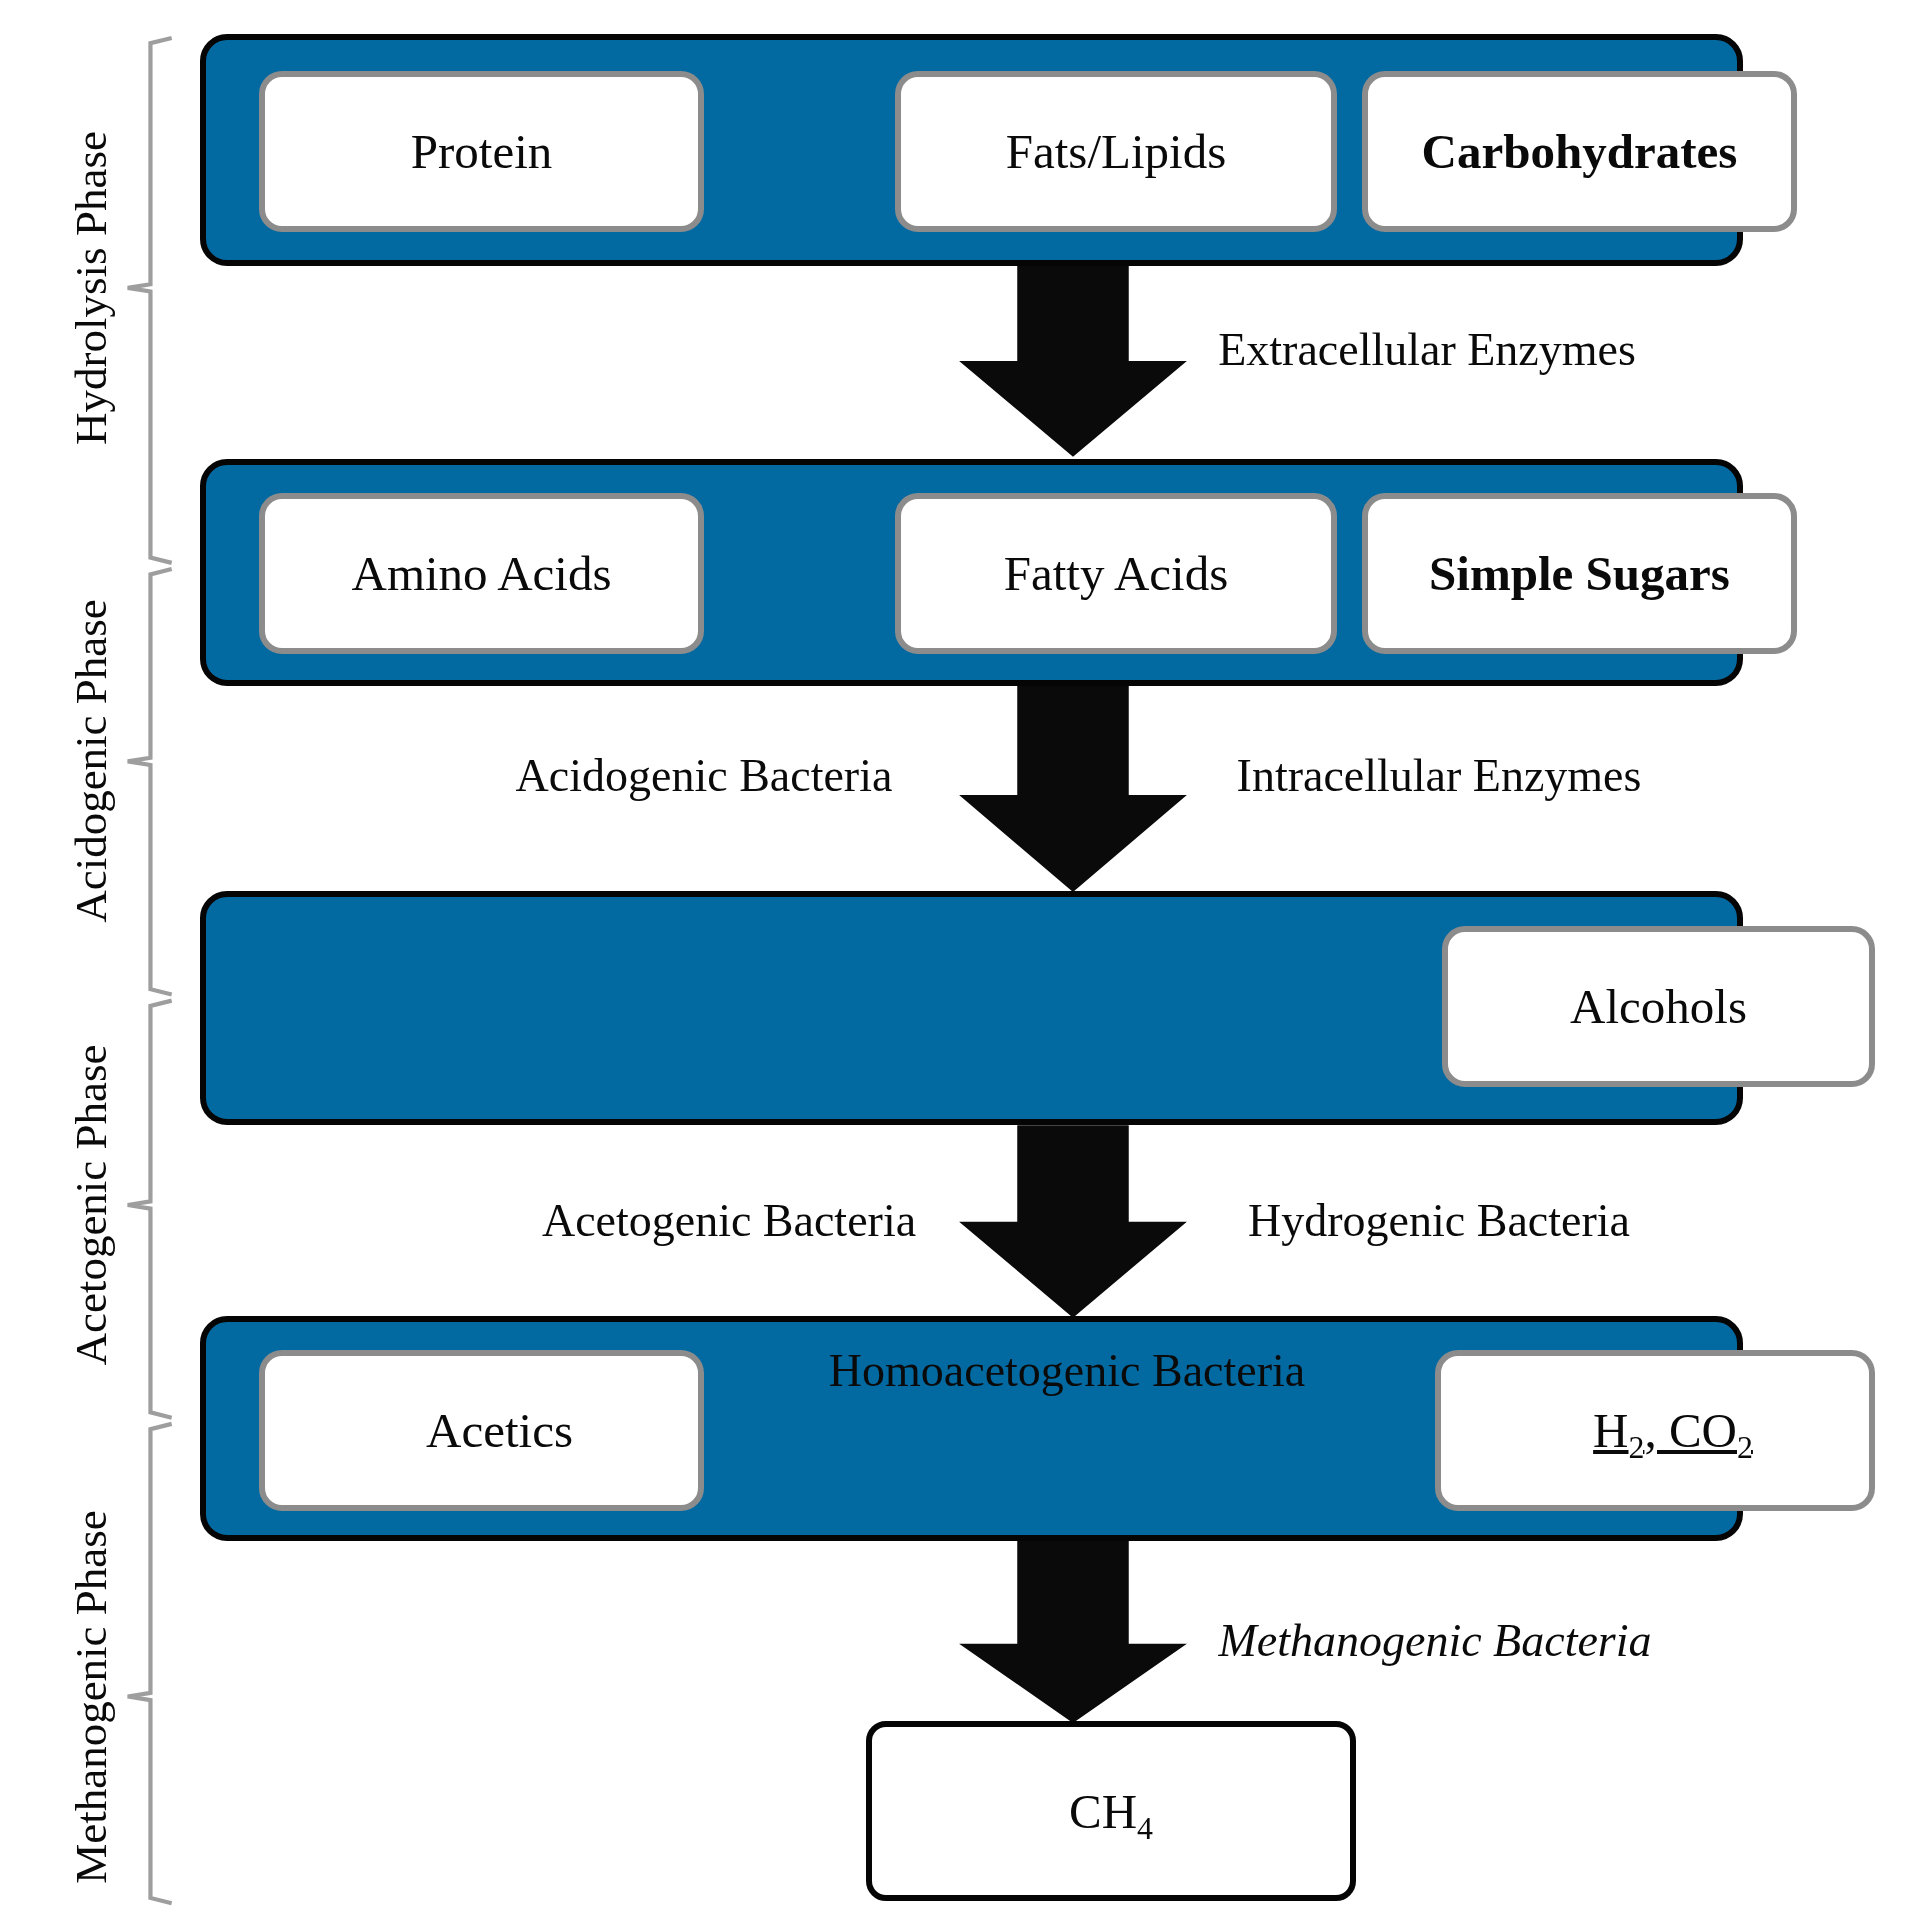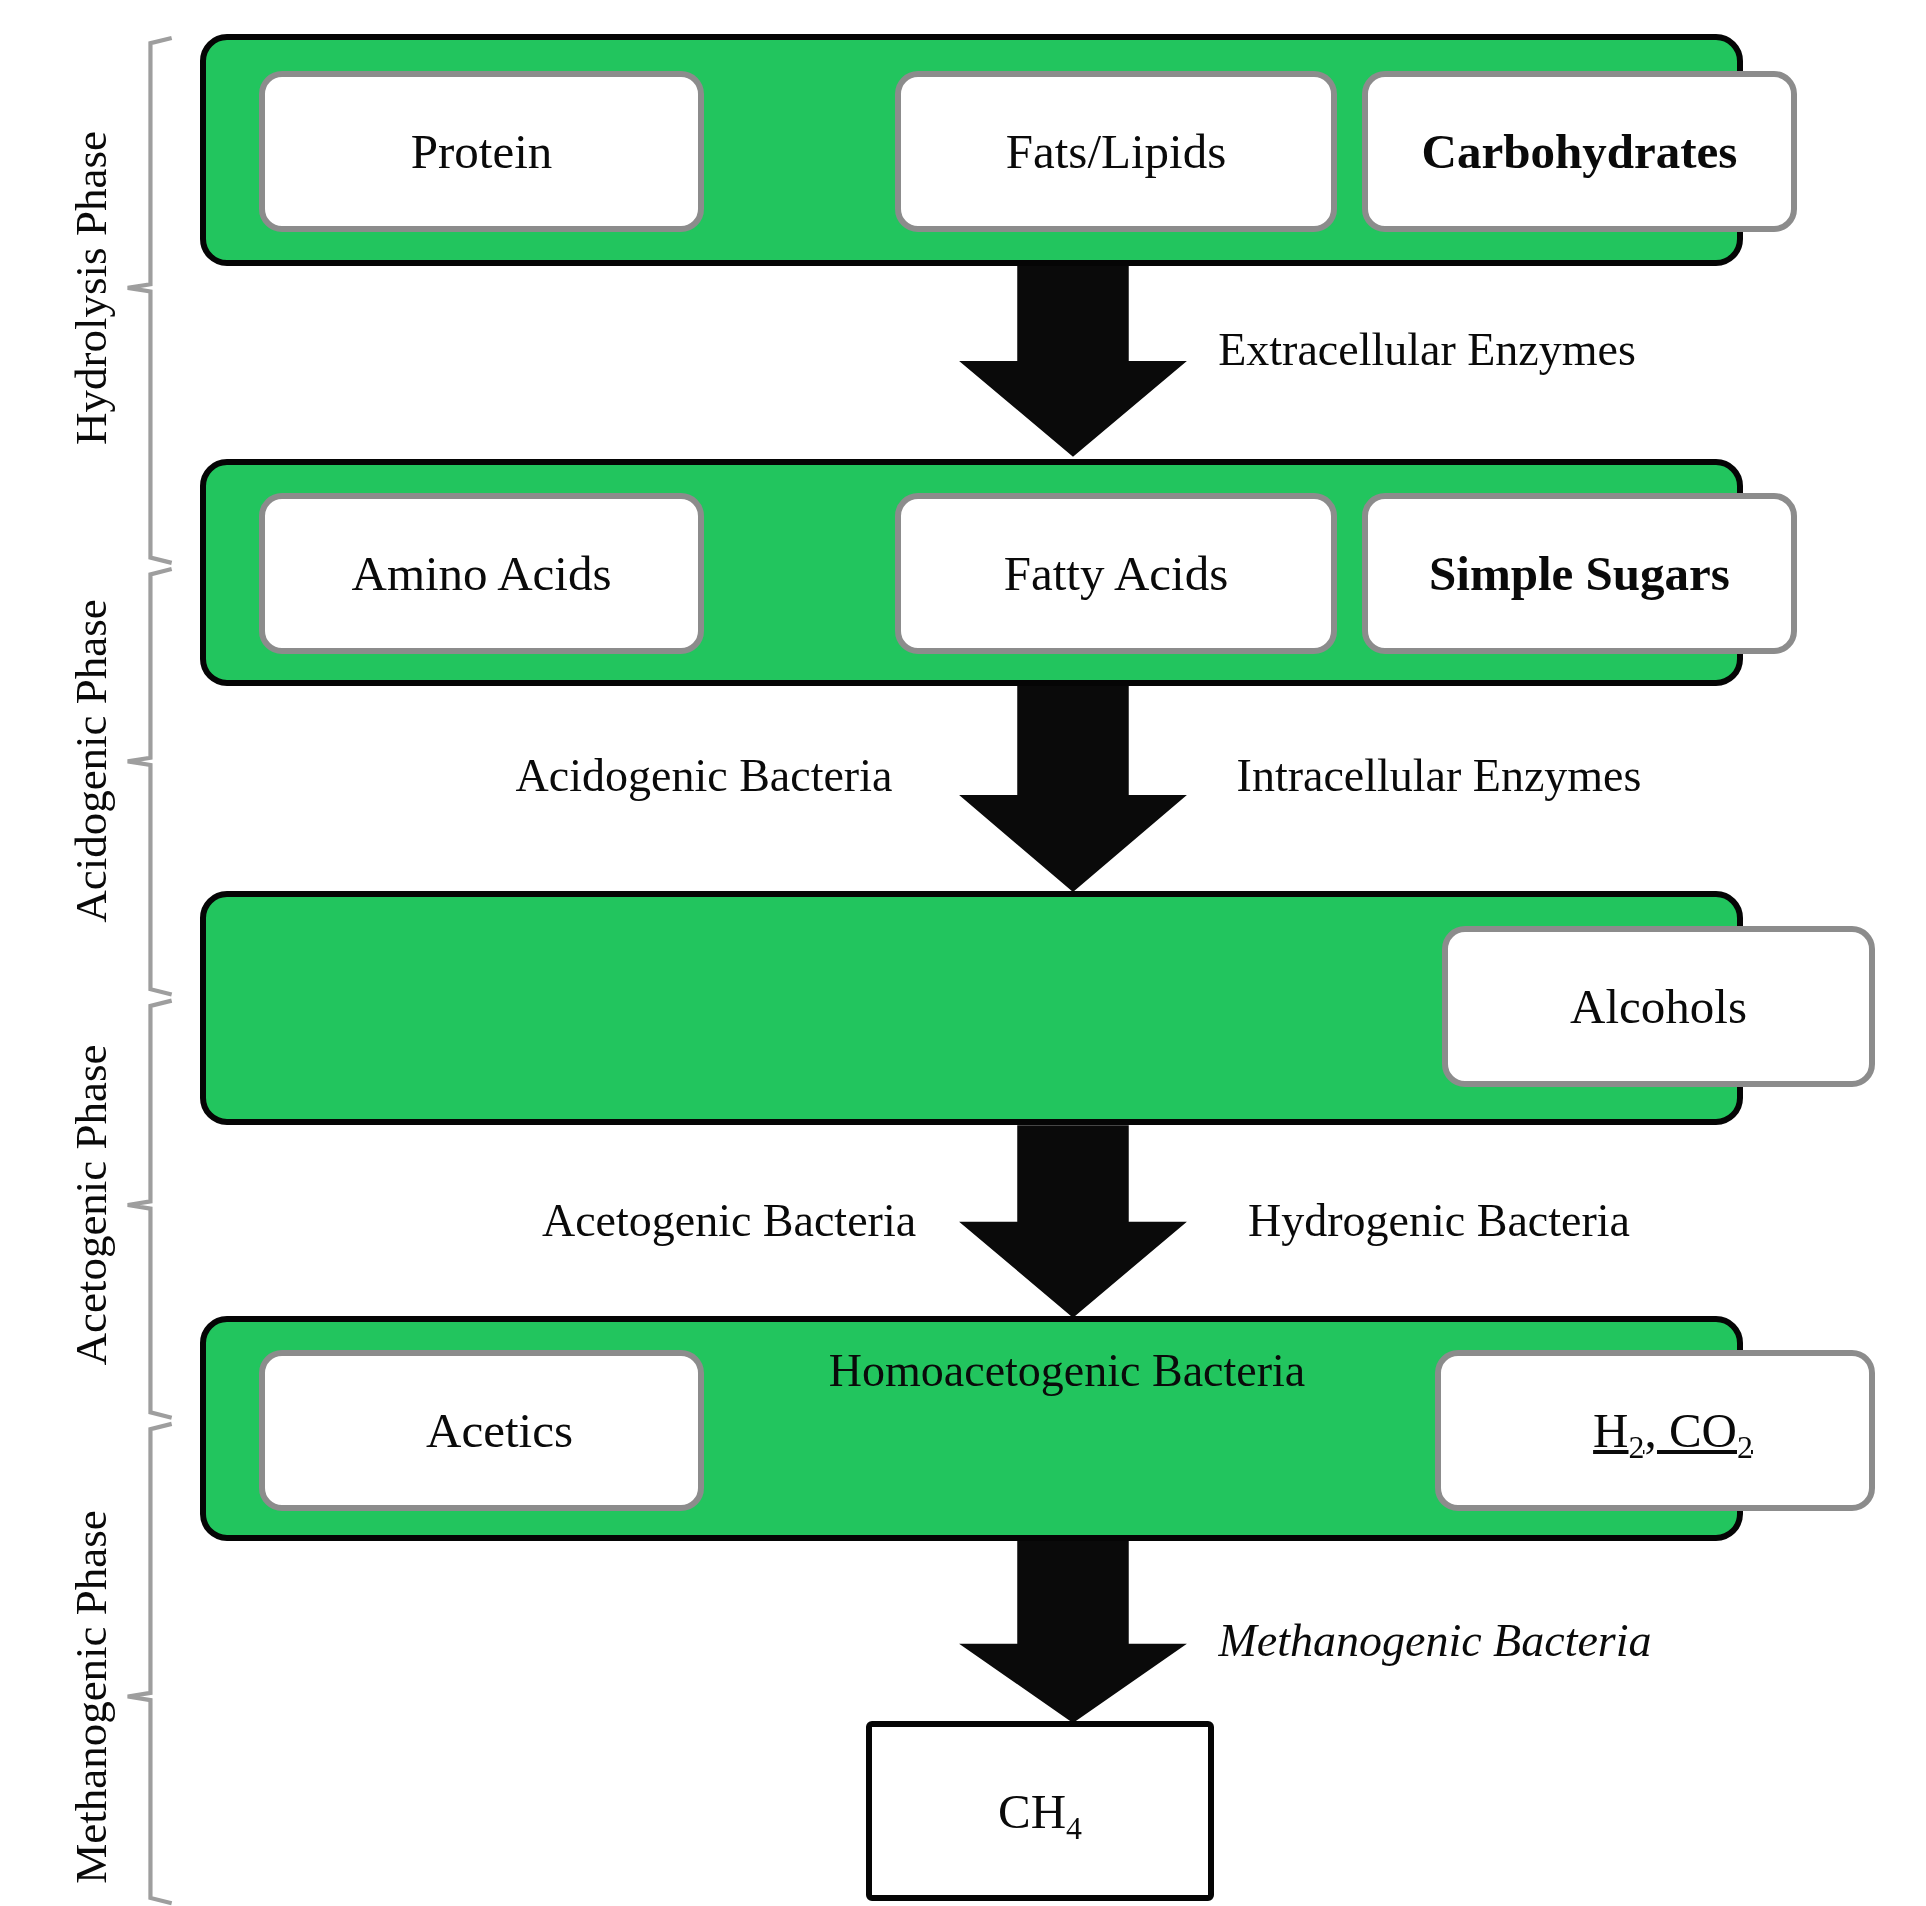--- a/index.html
+++ b/index.html
@@ -22,21 +22,21 @@
     width: 1926px;
     height: 1907px;
   }
   
   .row {
     position: absolute;
     left: 200px;
     width: 1543px;
     border: 6.6px solid #050505;
     border-radius: 27px;
-    background: #22c55e;
+    background: #0369a1;
     box-sizing: border-box;
   }
   .row1 { top: 34px;  height: 232px; }
   .row2 { top: 459px; height: 227px; }
   .row3 { top: 891px; height: 234px; }
   .row4 { top: 1316px; height: 225px; }
   
   .ibox {
     position: absolute;
     height: 161px;
@@ -59,24 +59,24 @@
   .c3 { left: 1156px; width: 435px; font-weight: bold; }
   .cvfa { left: 53px;   width: 549px; }
   .calc { left: 1236px; width: 433px; }
   .cace { left: 53px;   width: 445px; }
   .ch2  { left: 1229px; width: 440px; text-decoration: underline; }
   
   .final-box {
     position: absolute;
     left: 866px;
     top: 1721px;
-    width: 348px;
+    width: 490px;
     height: 180px;
     border: 6.6px solid #050505;
-    border-radius: 6px;
+    border-radius: 20px;
     background: #ffffff;
     box-sizing: border-box;
     display: flex;
     align-items: center;
     justify-content: center;
     font-size: 49px;
   }
   
   .ann {
     position: absolute;

